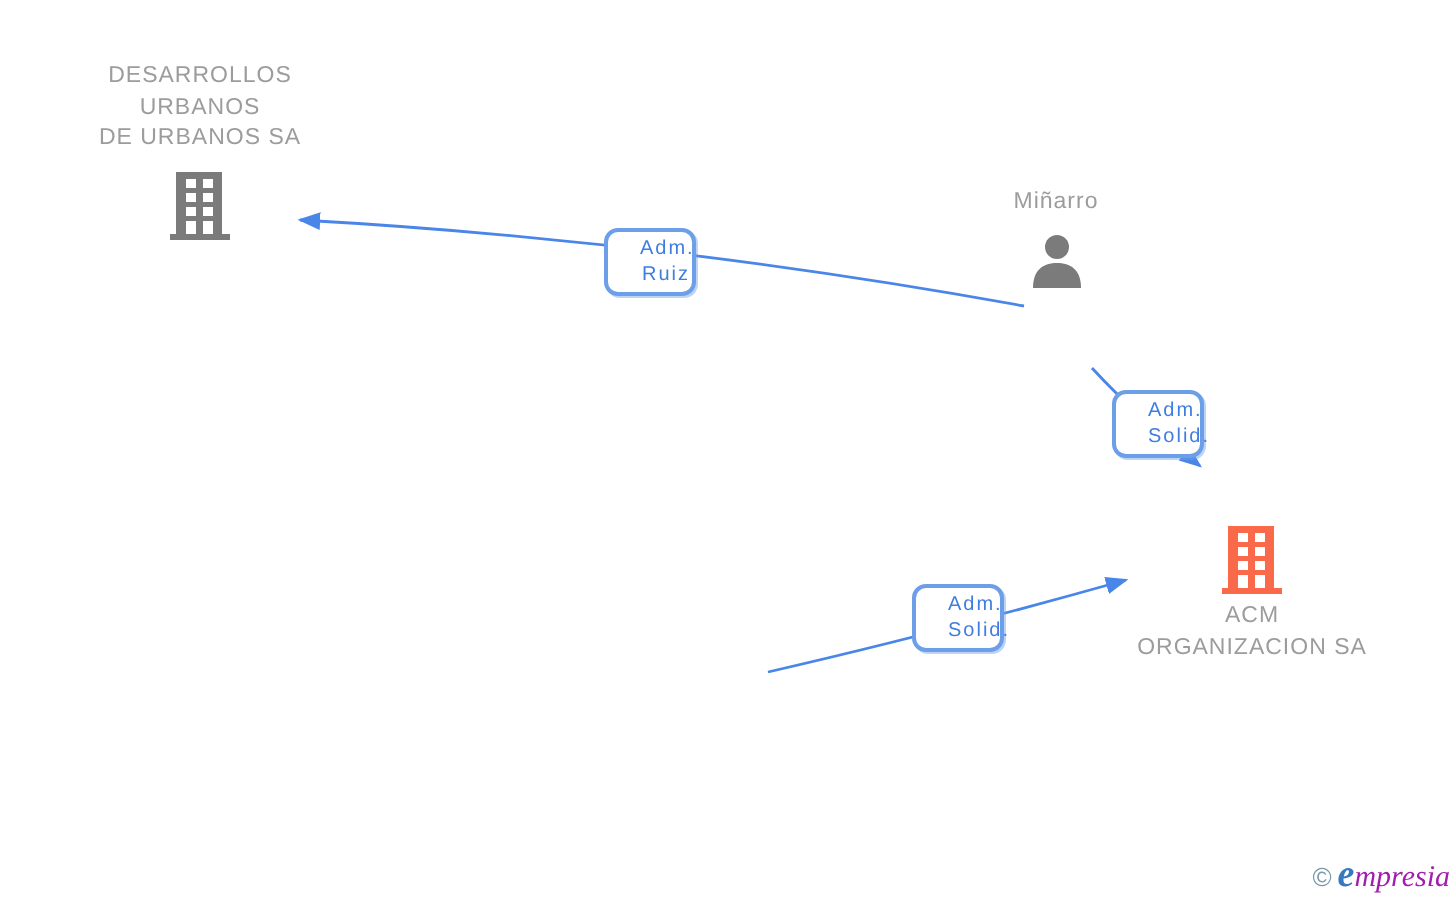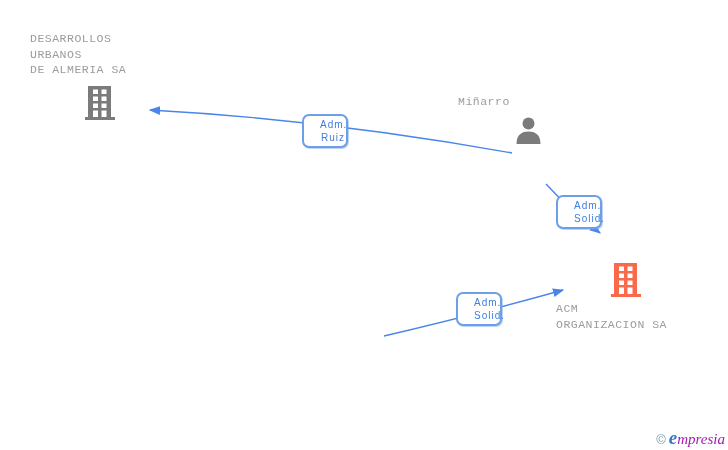--- a/index.html
+++ b/index.html
@@ -1,21 +1,21 @@
 <!DOCTYPE html>
 <html><head>
 <meta charset="utf-8">
 <style>
   html,body{margin:0;padding:0;background:#ffffff;}
   .stage{
     position:relative;width:728px;height:450px;background:#ffffff;
     font-family:"Liberation Sans",sans-serif;overflow:hidden;
   }
   .edges-layer{position:absolute;left:0;top:0;width:728px;height:450px;}
-  .node{position:absolute;width:140px;text-align:left;cursor:pointer;font-family:Liberation Mono, monospace;}
+  .node{position:absolute;width:140px;text-align:center;cursor:pointer;}
   .node-label{font-size:11.5px;line-height:15.5px;letter-spacing:.5px;color:#9c9c9c;white-space:nowrap;}
   .icon-wrap{display:flex;justify-content:center;}
   .icon-wrap.below{margin-top:8px;}
   .icon-wrap.above{margin-bottom:4px;}
   .edge-label{
     position:absolute;box-sizing:border-box;width:46px;height:34px;
     border:2px solid #6c9fe8;border-radius:7px;background:#ffffff;
     color:#3f7de0;font-size:10px;line-height:13px;letter-spacing:1px;
     text-align:center;padding:2px 0;cursor:pointer;
     box-shadow:1px 1px 0 rgba(108,159,232,.45);
@@ -41,21 +41,21 @@
       </marker>
     </defs>
     <path d="M 512 153 Q 330 120 150 110" fill="none" stroke="#4a86e8" stroke-width="1.4" marker-end="url(#arrow)"></path>
     <path d="M 546 184 Q 567 207 600 233" fill="none" stroke="#4a86e8" stroke-width="1.4" marker-end="url(#arrow)"></path>
     <path d="M 384 336 Q 467 317 563 290" fill="none" stroke="#4a86e8" stroke-width="1.4" marker-end="url(#arrow)"></path>
   </svg>
 
   <div class="node" style="left:30px;top:31px;">
     <div class="node-label">DESARROLLOS</div>
     <div class="node-label">URBANOS</div>
-    <div class="node-label">DE ALMERIA SA</div>
+    <div class="node-label">DE URBANOS SA</div>
     <div class="icon-wrap below">
       <svg width="30" height="34" viewBox="0 0 30 34">
         <rect x="0" y="31" width="30" height="3" fill="#7b7b7b"></rect>
         <rect x="3" y="0" width="23" height="31" fill="#7b7b7b"></rect>
         <rect x="8" y="3.5" width="5" height="4.5" fill="#ffffff"></rect>
         <rect x="16.5" y="3.5" width="5" height="4.5" fill="#ffffff"></rect>
         <rect x="8" y="10.5" width="5" height="4.5" fill="#ffffff"></rect>
         <rect x="16.5" y="10.5" width="5" height="4.5" fill="#ffffff"></rect>
         <rect x="8" y="17.5" width="5" height="4.5" fill="#ffffff"></rect>
         <rect x="16.5" y="17.5" width="5" height="4.5" fill="#ffffff"></rect>

